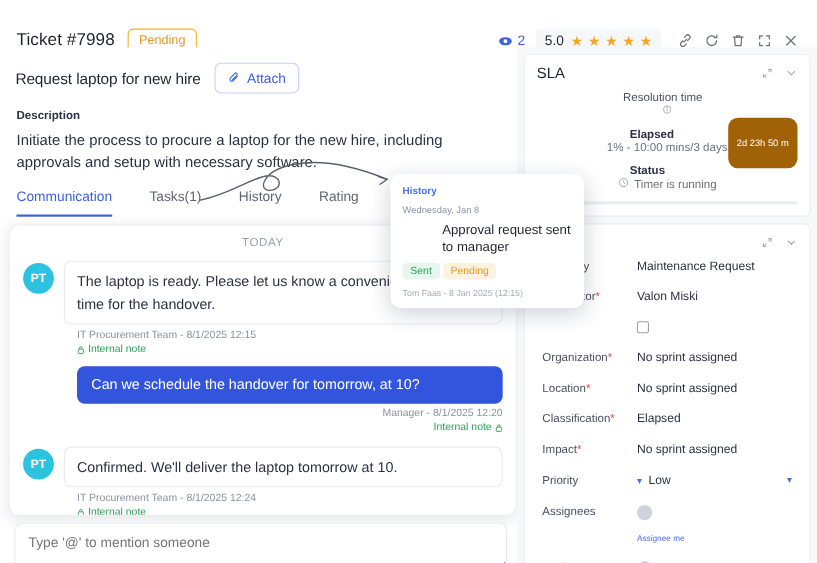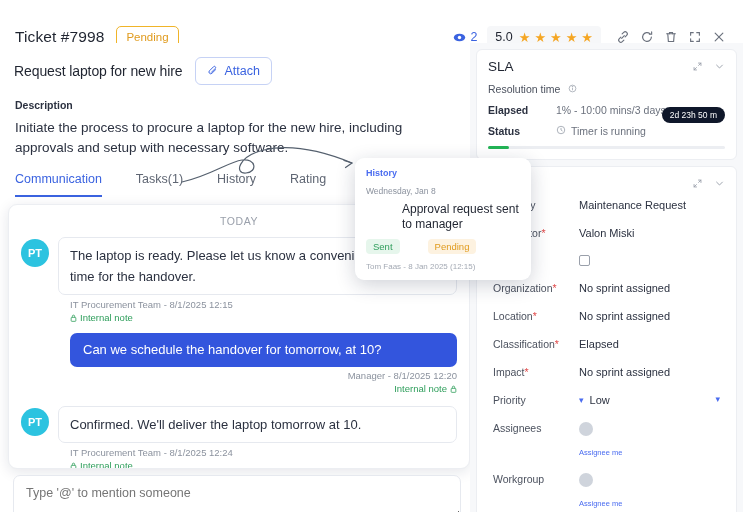--- a/index.html
+++ b/index.html
@@ -90,27 +90,27 @@
     font-family: "Liberation Sans", sans-serif;
   }
 
   
   .right { position: absolute; left: 470px; top: 43px; width: 273px; height: 469px; background: #f7f8fa; }
   .card { background: #fff; border: 1px solid #eceef2; margin: 6px 6px 0 6px; border-radius: 6px; padding: 9px 11px 10px; position: relative; }
   .card-head { display: flex; align-items: center; }
   .card-title { font-size: 13.5px; color: #1f2430; }
   .card-acts { margin-left: auto; display: flex; gap: 11px; color: #9aa0ab; }
   .card-acts svg { display: block; cursor: pointer; }
-  .sla-row { display: flex; align-items: center; margin-top: 9px; font-size: 10.5px; }
+  .sla-row { display: flex; align-items: center; margin-top: 9px; font-size: 10.5px; flex-direction: column; }
   .sla-lbl { width: 68px; color: #2b3140; font-weight: bold; }
   .sla-lbl.thin { font-weight: normal; color: #4b515e; }
   .sla-val { color: #6b717d; display: flex; align-items: center; gap: 5px; }
   .green-pill {
-    position: absolute; right: 11px; top: 57px; background: #0f172a; color: #fff;
-    font-size: 8.5px; padding: 3px 8px; border-radius: 9px; white-space: nowrap;
+    position: absolute; right: 11px; top: 57px; background: #a16207; color: #fff;
+    font-size: 8.5px; padding: 18px 8px; border-radius: 9px; white-space: nowrap;
   }
   .prog { height: 3px; width: 100%; background: #eceef2; border-radius: 2px; margin-top: 9px; }
   .prog > i { display: block; height: 3px; width: 9%; background: #22b455; border-radius: 2px; }
 
   .fields { padding: 0 6px; }
   .field-row { display: flex; align-items: flex-start; padding: 8px 5px; font-size: 10.5px; }
   .f-lbl { width: 86px; color: #4b515e; flex: 0 0 86px; }
   .req { color: #e04a4a; }
   .f-val { color: #2b3140; font-size: 11px; display: flex; align-items: center; gap: 6px; }
   .f-val .chev-s { color: #4a6cf0; font-size: 9px; }
@@ -121,21 +121,21 @@
 
   
   .popup {
     position: absolute; left: 355px; top: 158px; width: 176px;
     background: #fff; border-radius: 9px; box-shadow: 0 5px 20px rgba(20,30,60,.20);
     padding: 10px 11px 9px; z-index: 50;
   }
   .pp-title { font-size: 9px; color: #4a6cf0; font-weight: bold; }
   .pp-date { font-size: 8.5px; color: #8b929e; margin-top: 8px; }
   .pp-main { font-size: 12px; color: #1f2430; margin-top: 6px; line-height: 15px; margin-left: 36px; }
-  .pp-tags { display: flex; gap: 28px; margin-top: 7px; }
+  .pp-tags { display: flex; gap: 3px; margin-top: 7px; }
   .pp-tag { font-size: 9.5px; padding: 2px 7px; border-radius: 4px; }
   .tag-sent { background: #e6f6ec; color: #2e9e5b; }
   .tag-pending { background: #fdf2e0; color: #e09b1e; }
   .pp-foot { font-size: 8px; color: #a4aab4; margin-top: 8px; }
 
   .arrow-svg { position: absolute; left: 180px; top: 140px; z-index: 40; pointer-events: none; }
 </style>
 </head>
 <body>
 

